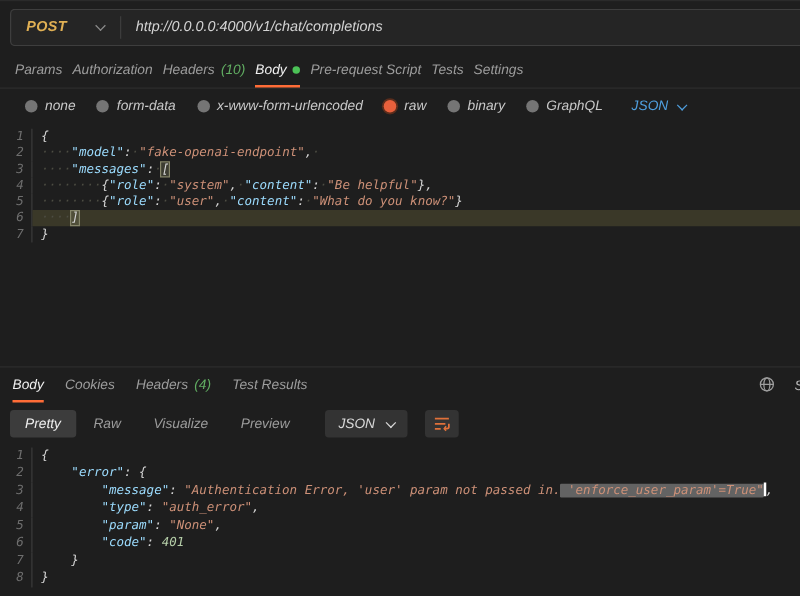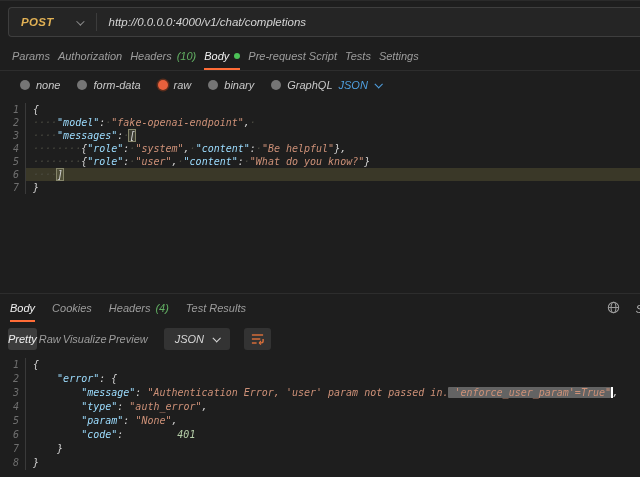--- a/index.html
+++ b/index.html
@@ -21,47 +21,47 @@
   .chev { width:6px; height:6px; border-right:1.5px solid currentColor; border-bottom:1.5px solid currentColor; display:inline-block; transform:rotate(45deg) translateY(-2px); }
   .url-divider { width:1px; height:18px; background:#3c3c3c; margin:0 12px 0 14px; }
   .url-text { color:#d4d4d4; font-size:11.5px; white-space:nowrap; }
   
   .tabs-row { height:29px; display:flex; align-items:stretch; padding:0 12px; gap:8px; border-bottom:1px solid #2d2d2d; }
   .tab { display:flex; align-items:center; gap:5px; color:#9d9d9d; cursor:pointer; border-bottom:2px solid transparent; padding-top:1px; }
   .tab.active { color:#f0f0f0; border-bottom-color:#ff6c37;align-items:center; }
   .tab .count { color:#61ad62; }
   .tab .dot { width:6px; height:6px; border-radius:50%; background:#4cc257; display:inline-block; }
   
-  .radio-row { height:28px; display:flex; align-items:center; padding:0 20px; }
+  .radio-row { height:28px; display:flex; align-items:center; padding:0 20px; gap:17px; }
   .radio-opt { display:flex; align-items:center; gap:6px; color:#c9c9c9; cursor:pointer; }
   .radio { width:10px; height:10px; border-radius:50%; background:#757575; display:inline-block; }
   .radio-opt.selected .radio { background:#e8603c; box-shadow:0 0 0 1.5px #5c2d1c; }
   .fmt-select { display:flex; align-items:center; gap:7px; color:#4f9fdf; margin-left:6px; cursor:pointer; }
   
   .editor { font-family:"DejaVu Sans Mono", monospace; font-size:10px; padding-top:4px; }
   .req-editor { height:195px; border-bottom:1px solid #2d2d2d; }
   .cm-line { display:flex; line-height:13px; height:13px; }
   .resp-editor .cm-line { line-height:14px; height:14px; }
   .ln { width:26px; flex:none; text-align:right; padding-right:6px; color:#6e6e6e; border-right:1px solid #3a3a3a; }
   .code { flex:1; padding-left:7px; white-space:pre; color:#d4d4d4; }
   .cm-line.active .code { background:#3a3828; }
   .t-k { color:#9cdcfe; }
   .t-s { color:#ce9178; }
-  .t-n { color:#b5cea8;margin-left:48px; }
+  .t-n { color:#b5cea8; }
   .t-p { color:#d4d4d4; }
   .t-ws { color:#4d4d43; }
   .t-bm { outline:1px solid #86866a; background:rgba(140,140,105,.28); }
   .t-sel { background:#636363; border-radius:1px; }
   .t-caret { display:inline-block; width:1.5px; height:11px; background:#ffffff; vertical-align:-2px; }
   
   .resp-tabs { height:28px; display:flex; align-items:stretch; padding:0 10px; gap:17px; position:relative; }
   .resp-right { position:absolute; right:20px; top:7px; display:flex; align-items:center; color:#9d9d9d; }
   .status-clip { position:absolute; right:-3px; top:9px; color:#b5b5b5; }
   .resp-toolbar { height:33px; display:flex; align-items:center; padding:0 8px; gap:2px; }
-  .view-btn { padding:5px 0; border-radius:3px; color:#9d9d9d; cursor:pointer; }
+  .view-btn { padding:5px 12px; border-radius:3px; color:#9d9d9d; cursor:pointer; }
   .view-btn.active { background:#3c3c3c; color:#f0f0f0; }
   .resp-fmt { margin-left:14px; display:flex; align-items:center; gap:9px; background:#333333; color:#d8d8d8; border-radius:3px; padding:5px 11px; cursor:pointer; }
   .resp-fmt .chev, .fmt-select .chev { transform:rotate(45deg) translateY(-1px); }
   .wrap-btn { margin-left:12px; background:#333333; border-radius:3px; padding:4px 6px; display:flex; align-items:center; cursor:pointer; }
   .resp-editor { height:121px; padding-top:3px; }
   svg { display:block; }
 </style>
 </head>
 <body>
 
@@ -104,20 +104,24 @@
 
   <div class="radio-row">
     <span id="radio-opts" style="display:flex;align-items:center;gap:17px;">
         <span class="radio-opt">
           <span class="radio"></span>
           <span>none</span>
         </span>
         <span class="radio-opt">
           <span class="radio"></span>
           <span>form-data</span>
+        </span>
+        <span class="radio-opt">
+          <span class="radio"></span>
+          <span>x-www-form-urlencoded</span>
         </span>
         <span class="radio-opt selected">
           <span class="radio"></span>
           <span>raw</span>
         </span>
         <span class="radio-opt">
           <span class="radio"></span>
           <span>binary</span>
         </span>
         <span class="radio-opt">

